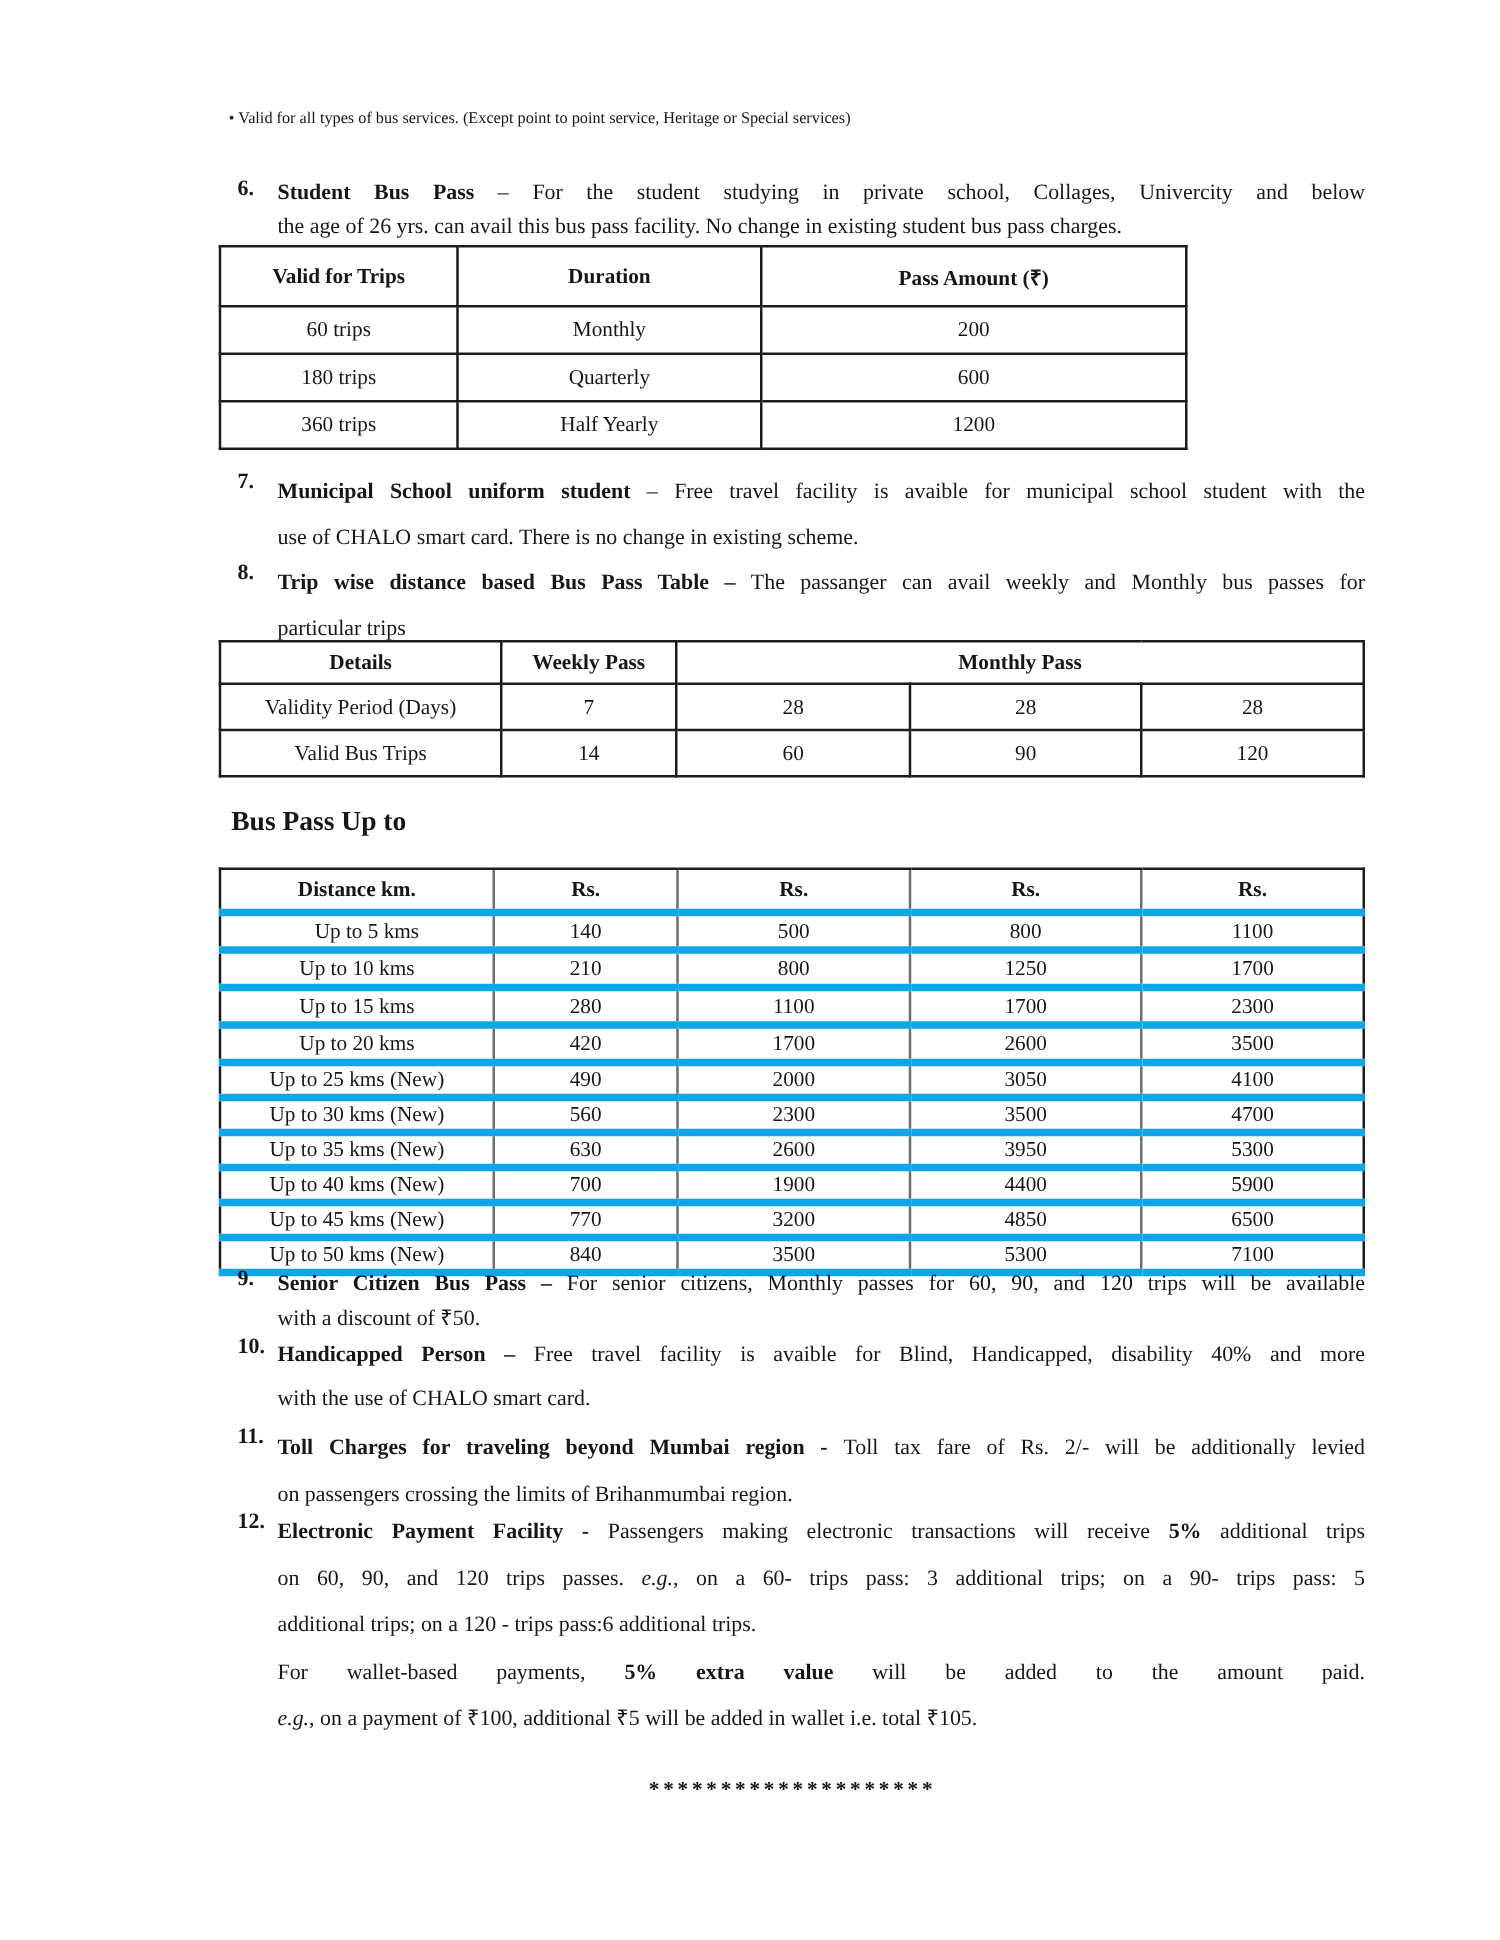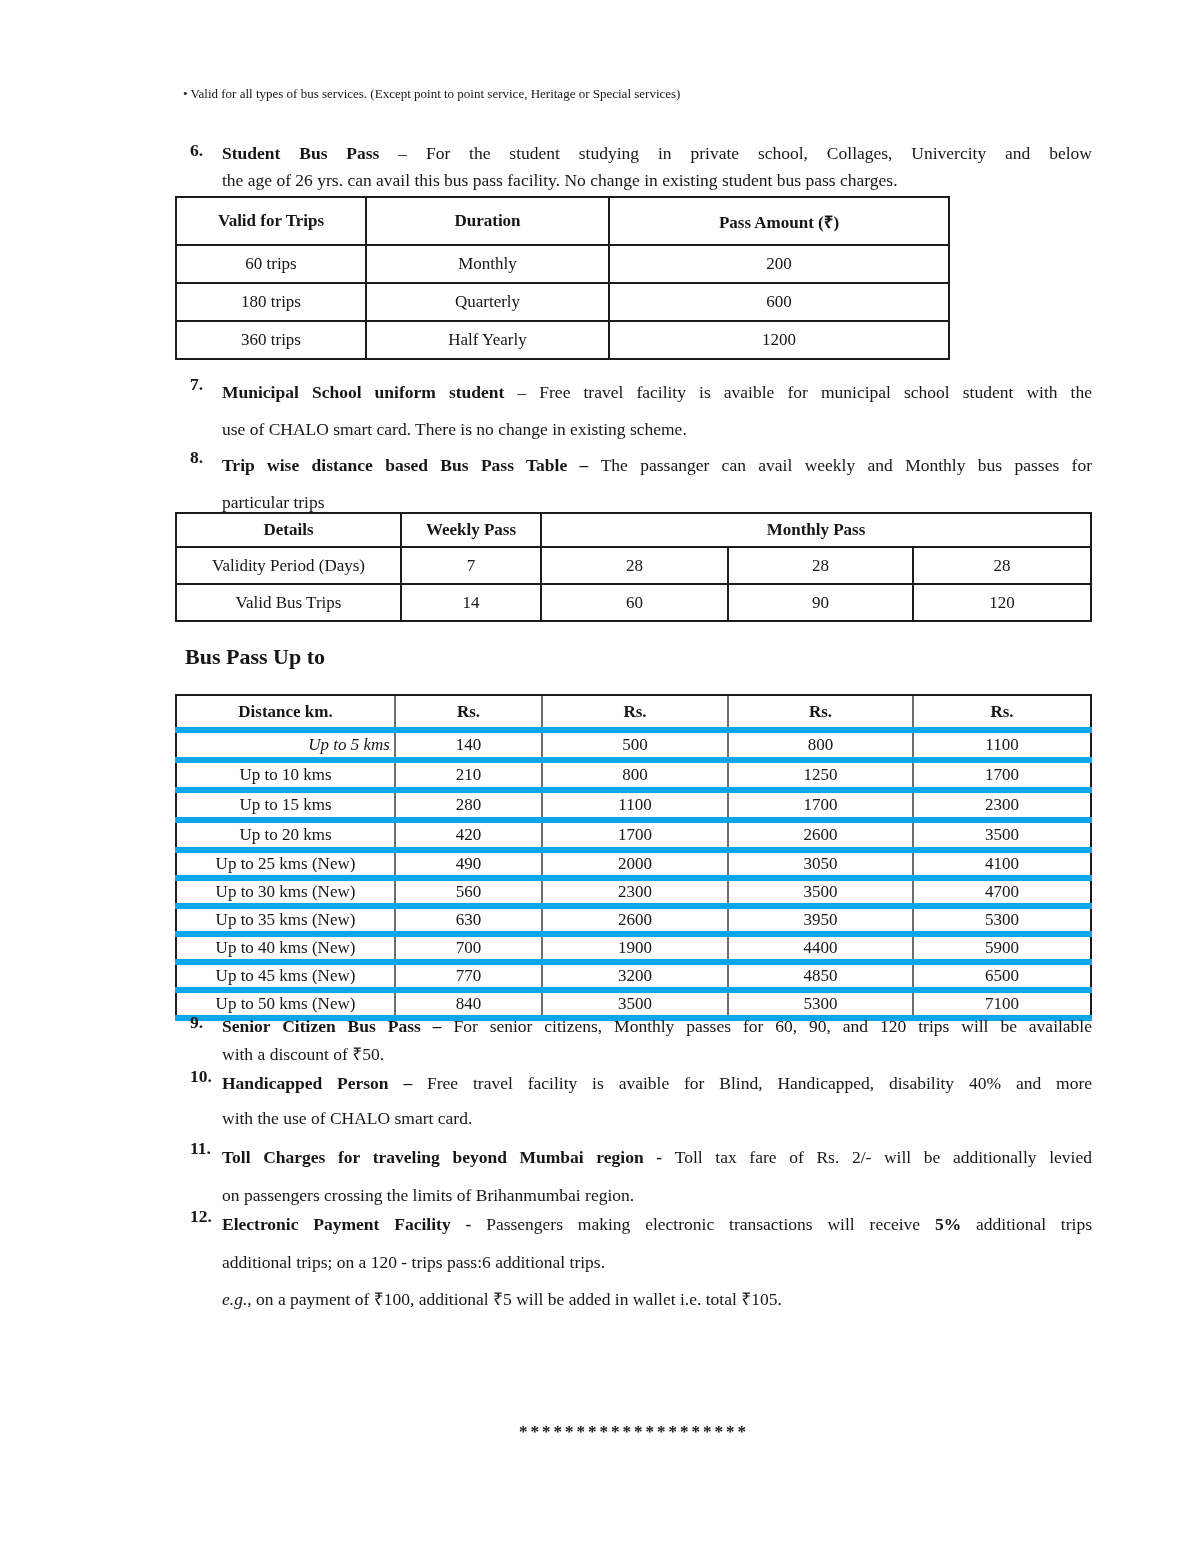--- a/index.html
+++ b/index.html
@@ -60,21 +60,21 @@
   #t2 td:nth-child(4),#t2 td:nth-child(5){border-left:1px solid #8f8f8f;}
   
   #t3{left:175px;top:694px;width:915px;}
   #t3 th,#t3 td{border-top:2px solid #1c1c1c;border-bottom:6px solid #0ea5e9;}
   #t3 th:first-child,#t3 td:first-child{border-left:2px solid #1c1c1c;}
   #t3 th:last-child,#t3 td:last-child{border-right:2px solid #1c1c1c;}
   #t3 th:nth-child(n+2),#t3 td:nth-child(n+2){border-left:2px solid #6e6e6e;}
   #t3 th{height:31px;}
   #t3 tbody tr:nth-child(-n+4) td{height:24px;}
   #t3 tbody tr:nth-child(n+5) td{height:22px;}
-  #t3 tbody tr:nth-child(1) td:nth-child(1){text-align:right;padding-left:20px;font-style:italic;}
+  #t3 tbody tr:nth-child(1) td:nth-child(1){text-align:center;padding-left:20px;}
 </style>
 </head>
 <body>
 
 <div class="abs bullet-line tline"><span>• Valid for all types of bus services. (Except point to point service, Heritage or Special services)</span></div>
 
 <div class="abs item" id="item6">
   <span class="num">6.</span>
   <div class="body">
     <div class="tline jl"><span class="b">Student Bus Pass</span><span> – For the student studying in private school, Collages, Univercity and below</span></div>
@@ -277,18 +277,20 @@
   <div class="body">
     <div class="tline jl"><span class="b">Toll Charges for traveling beyond Mumbai region - </span><span>Toll tax fare of Rs. 2/- will be additionally levied</span></div>
     <div class="tline"><span>on passengers crossing the limits of Brihanmumbai region.</span></div>
   </div>
 </div>
 
 <div class="abs item" id="item12">
   <span class="num">12.</span>
   <div class="body">
     <div class="tline jl"><span class="b">Electronic Payment Facility - </span><span>Passengers making electronic transactions will receive </span><span class="b">5%</span><span> additional trips</span></div>
+    <div class="tline jl"><span>on 60, 90, and 120 trips passes. </span><span class="i">e.g.</span><span>, on a 60- trips pass: 3 additional trips; on a 90- trips pass: 5</span></div>
     <div class="tline"><span>additional trips; on a 120 - trips pass:6 additional trips.</span></div>
+    <div class="tline jl"><span>For wallet-based payments, </span><span class="b">5% extra value</span><span> will be added to the amount paid.</span></div>
     <div class="tline"><span class="i">e.g.</span><span>, on a payment of ₹100, additional ₹5 will be added in wallet i.e. total ₹105.</span></div>
   </div>
 </div>
 
 <div class="abs footer-stars">********************</div>
 
 </body></html>

